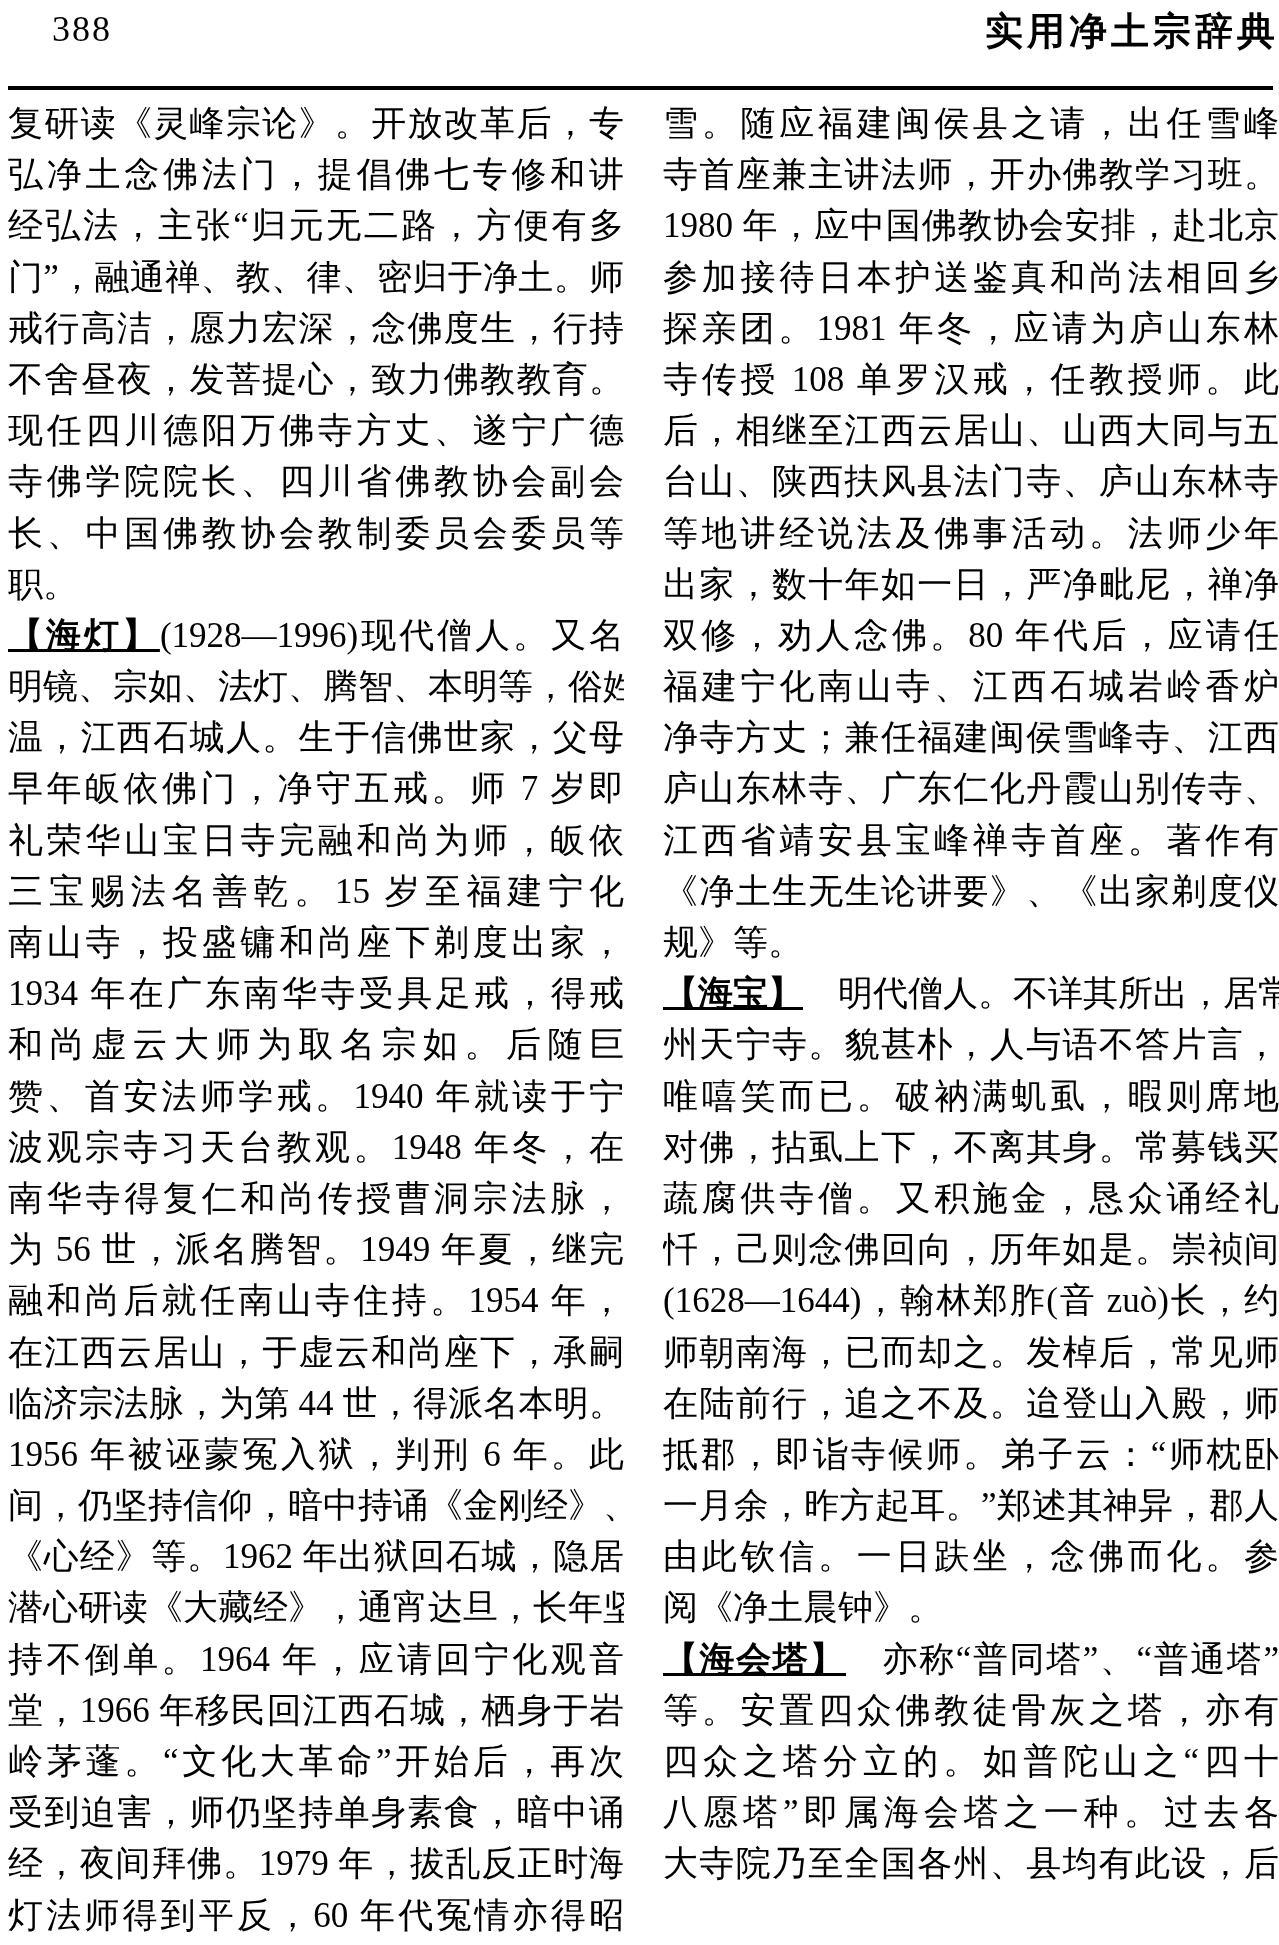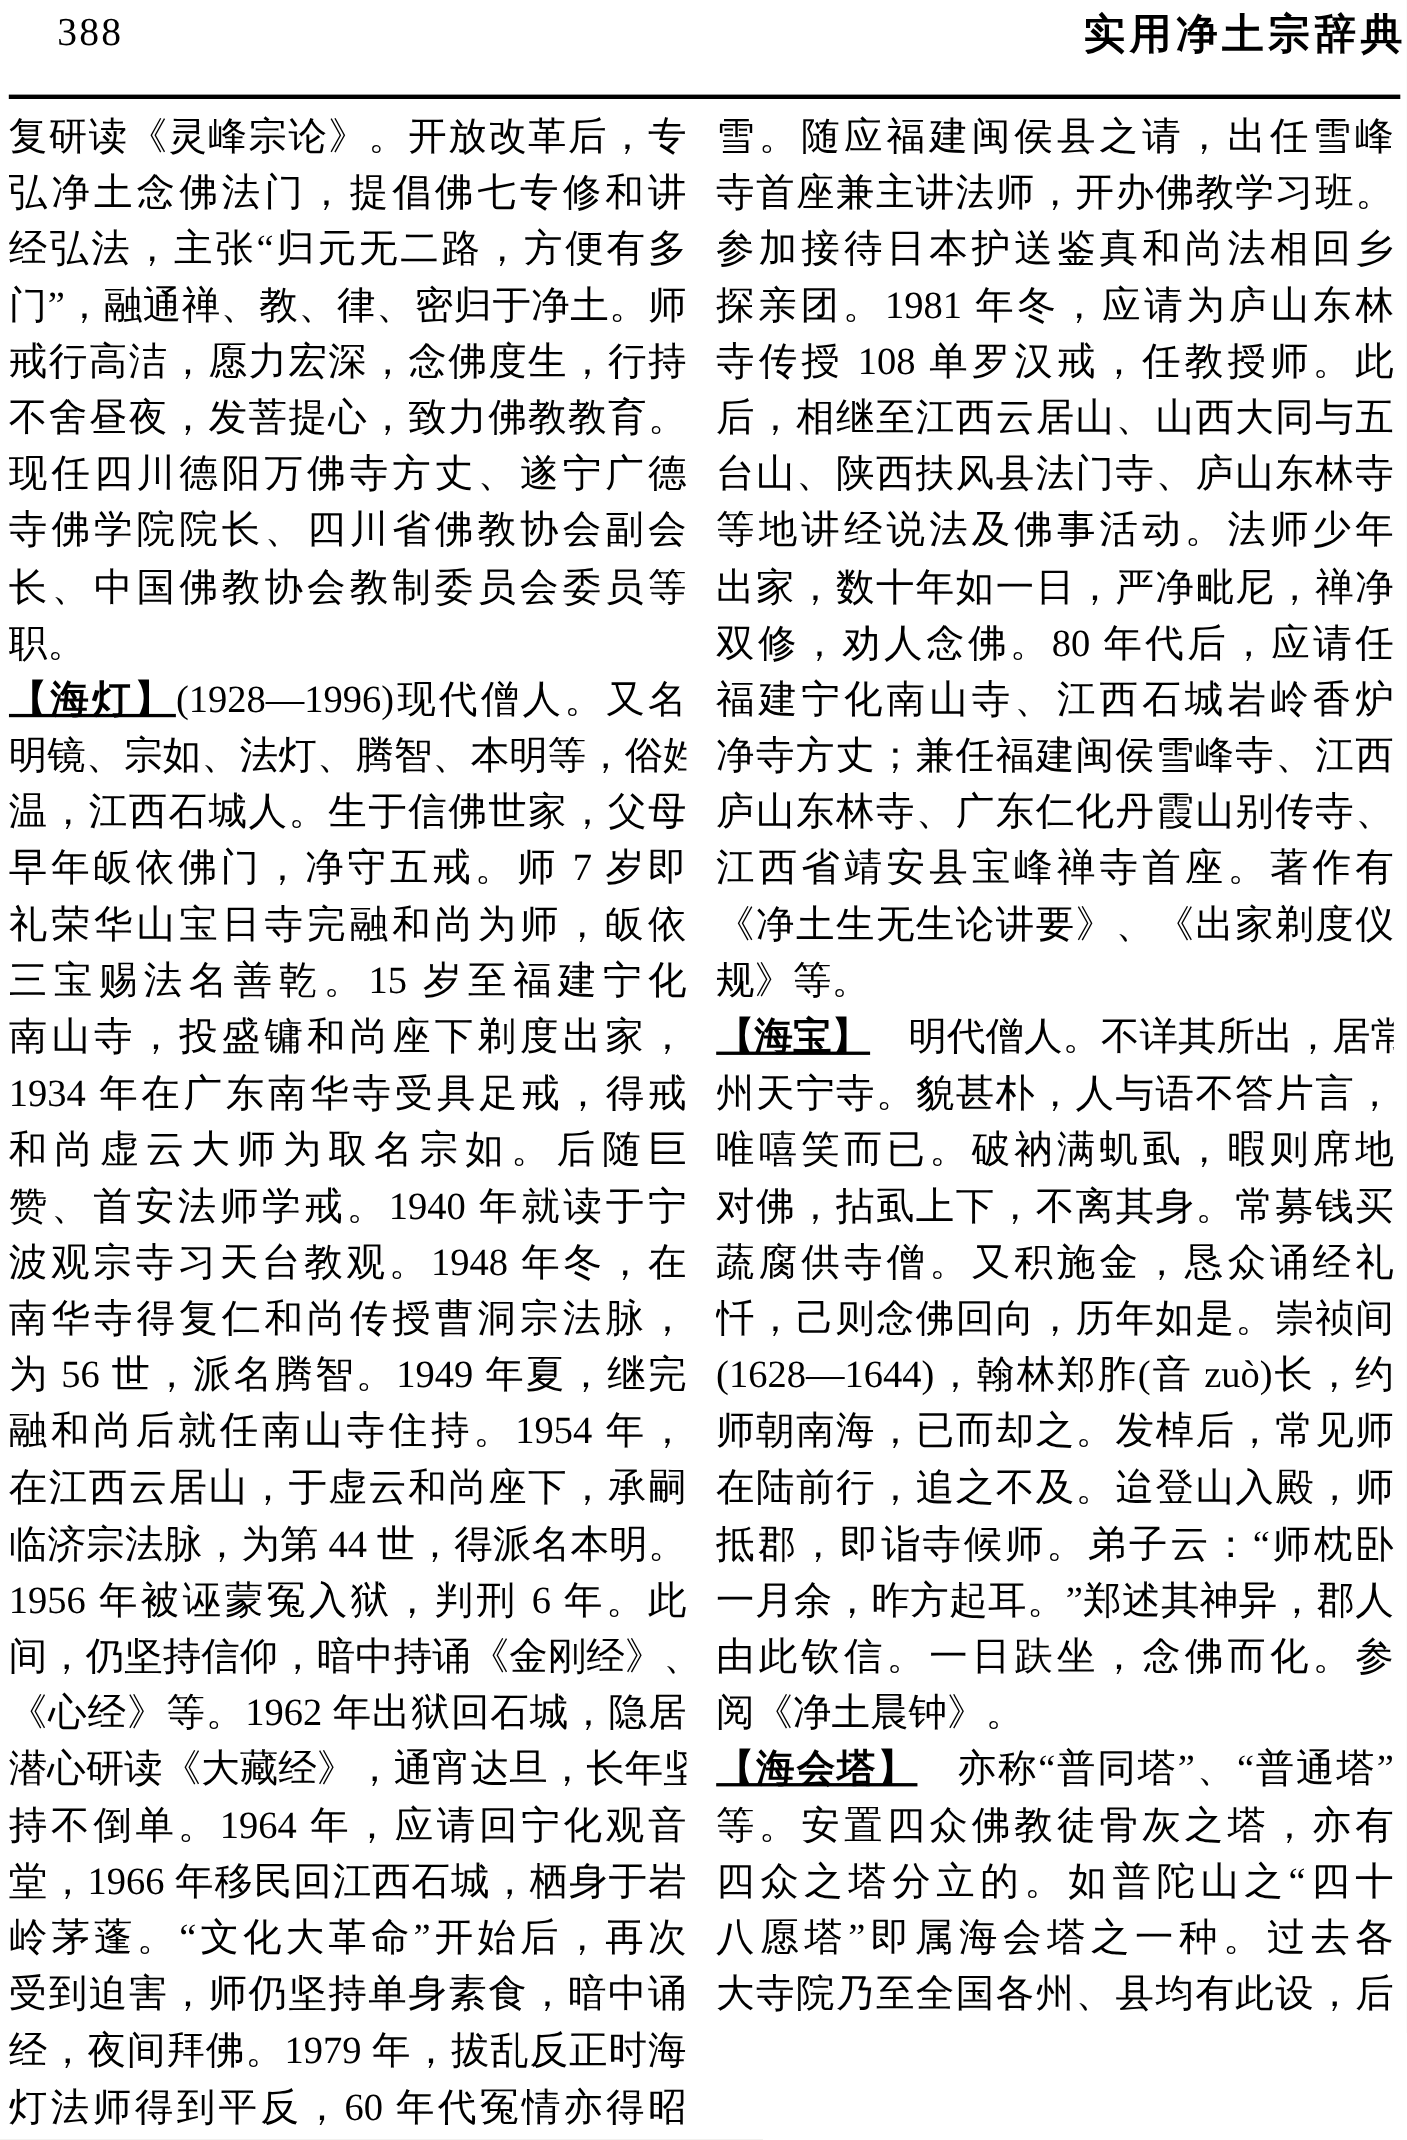--- a/index.html
+++ b/index.html
@@ -40,21 +40,21 @@
     letter-spacing: 4px;
   }
   .header-rule {
     height: 0;
     border-top: 4px solid #000;
     margin: 0 6px 0 8px;
   }
   .body-columns {
     display: flex;
     padding: 8px 5px 0 8px;
-    gap: 27px;
+    gap: 39px;
   }
   .column {
     width: 616px;
     flex: 0 0 616px;
   }
   .line {
     height: 51.2px;
     line-height: 51.2px;
     font-size: 35px;
     text-align: justify;
@@ -115,20 +115,21 @@
         <div class="line">持不倒单。1964 年，应请回宁化观音</div>
         <div class="line">堂，1966 年移民回江西石城，栖身于岩</div>
         <div class="line">岭茅蓬。“文化大革命”开始后，再次</div>
         <div class="line">受到迫害，师仍坚持单身素食，暗中诵</div>
         <div class="line">经，夜间拜佛。1979 年，拔乱反正时海</div>
         <div class="line">灯法师得到平反，60 年代冤情亦得昭</div>
       </div>
     <div class="column" id="col-right">
         <div class="line">雪。随应福建闽侯县之请，出任雪峰</div>
         <div class="line">寺首座兼主讲法师，开办佛教学习班。</div>
+        <div class="line">1980 年，应中国佛教协会安排，赴北京</div>
         <div class="line">参加接待日本护送鉴真和尚法相回乡</div>
         <div class="line">探亲团。1981 年冬，应请为庐山东林</div>
         <div class="line">寺传授 108 单罗汉戒，任教授师。此</div>
         <div class="line">后，相继至江西云居山、山西大同与五</div>
         <div class="line">台山、陕西扶风县法门寺、庐山东林寺</div>
         <div class="line">等地讲经说法及佛事活动。法师少年</div>
         <div class="line">出家，数十年如一日，严净毗尼，禅净</div>
         <div class="line">双修，劝人念佛。80 年代后，应请任</div>
         <div class="line">福建宁化南山寺、江西石城岩岭香炉</div>
         <div class="line">净寺方丈；兼任福建闽侯雪峰寺、江西</div>

